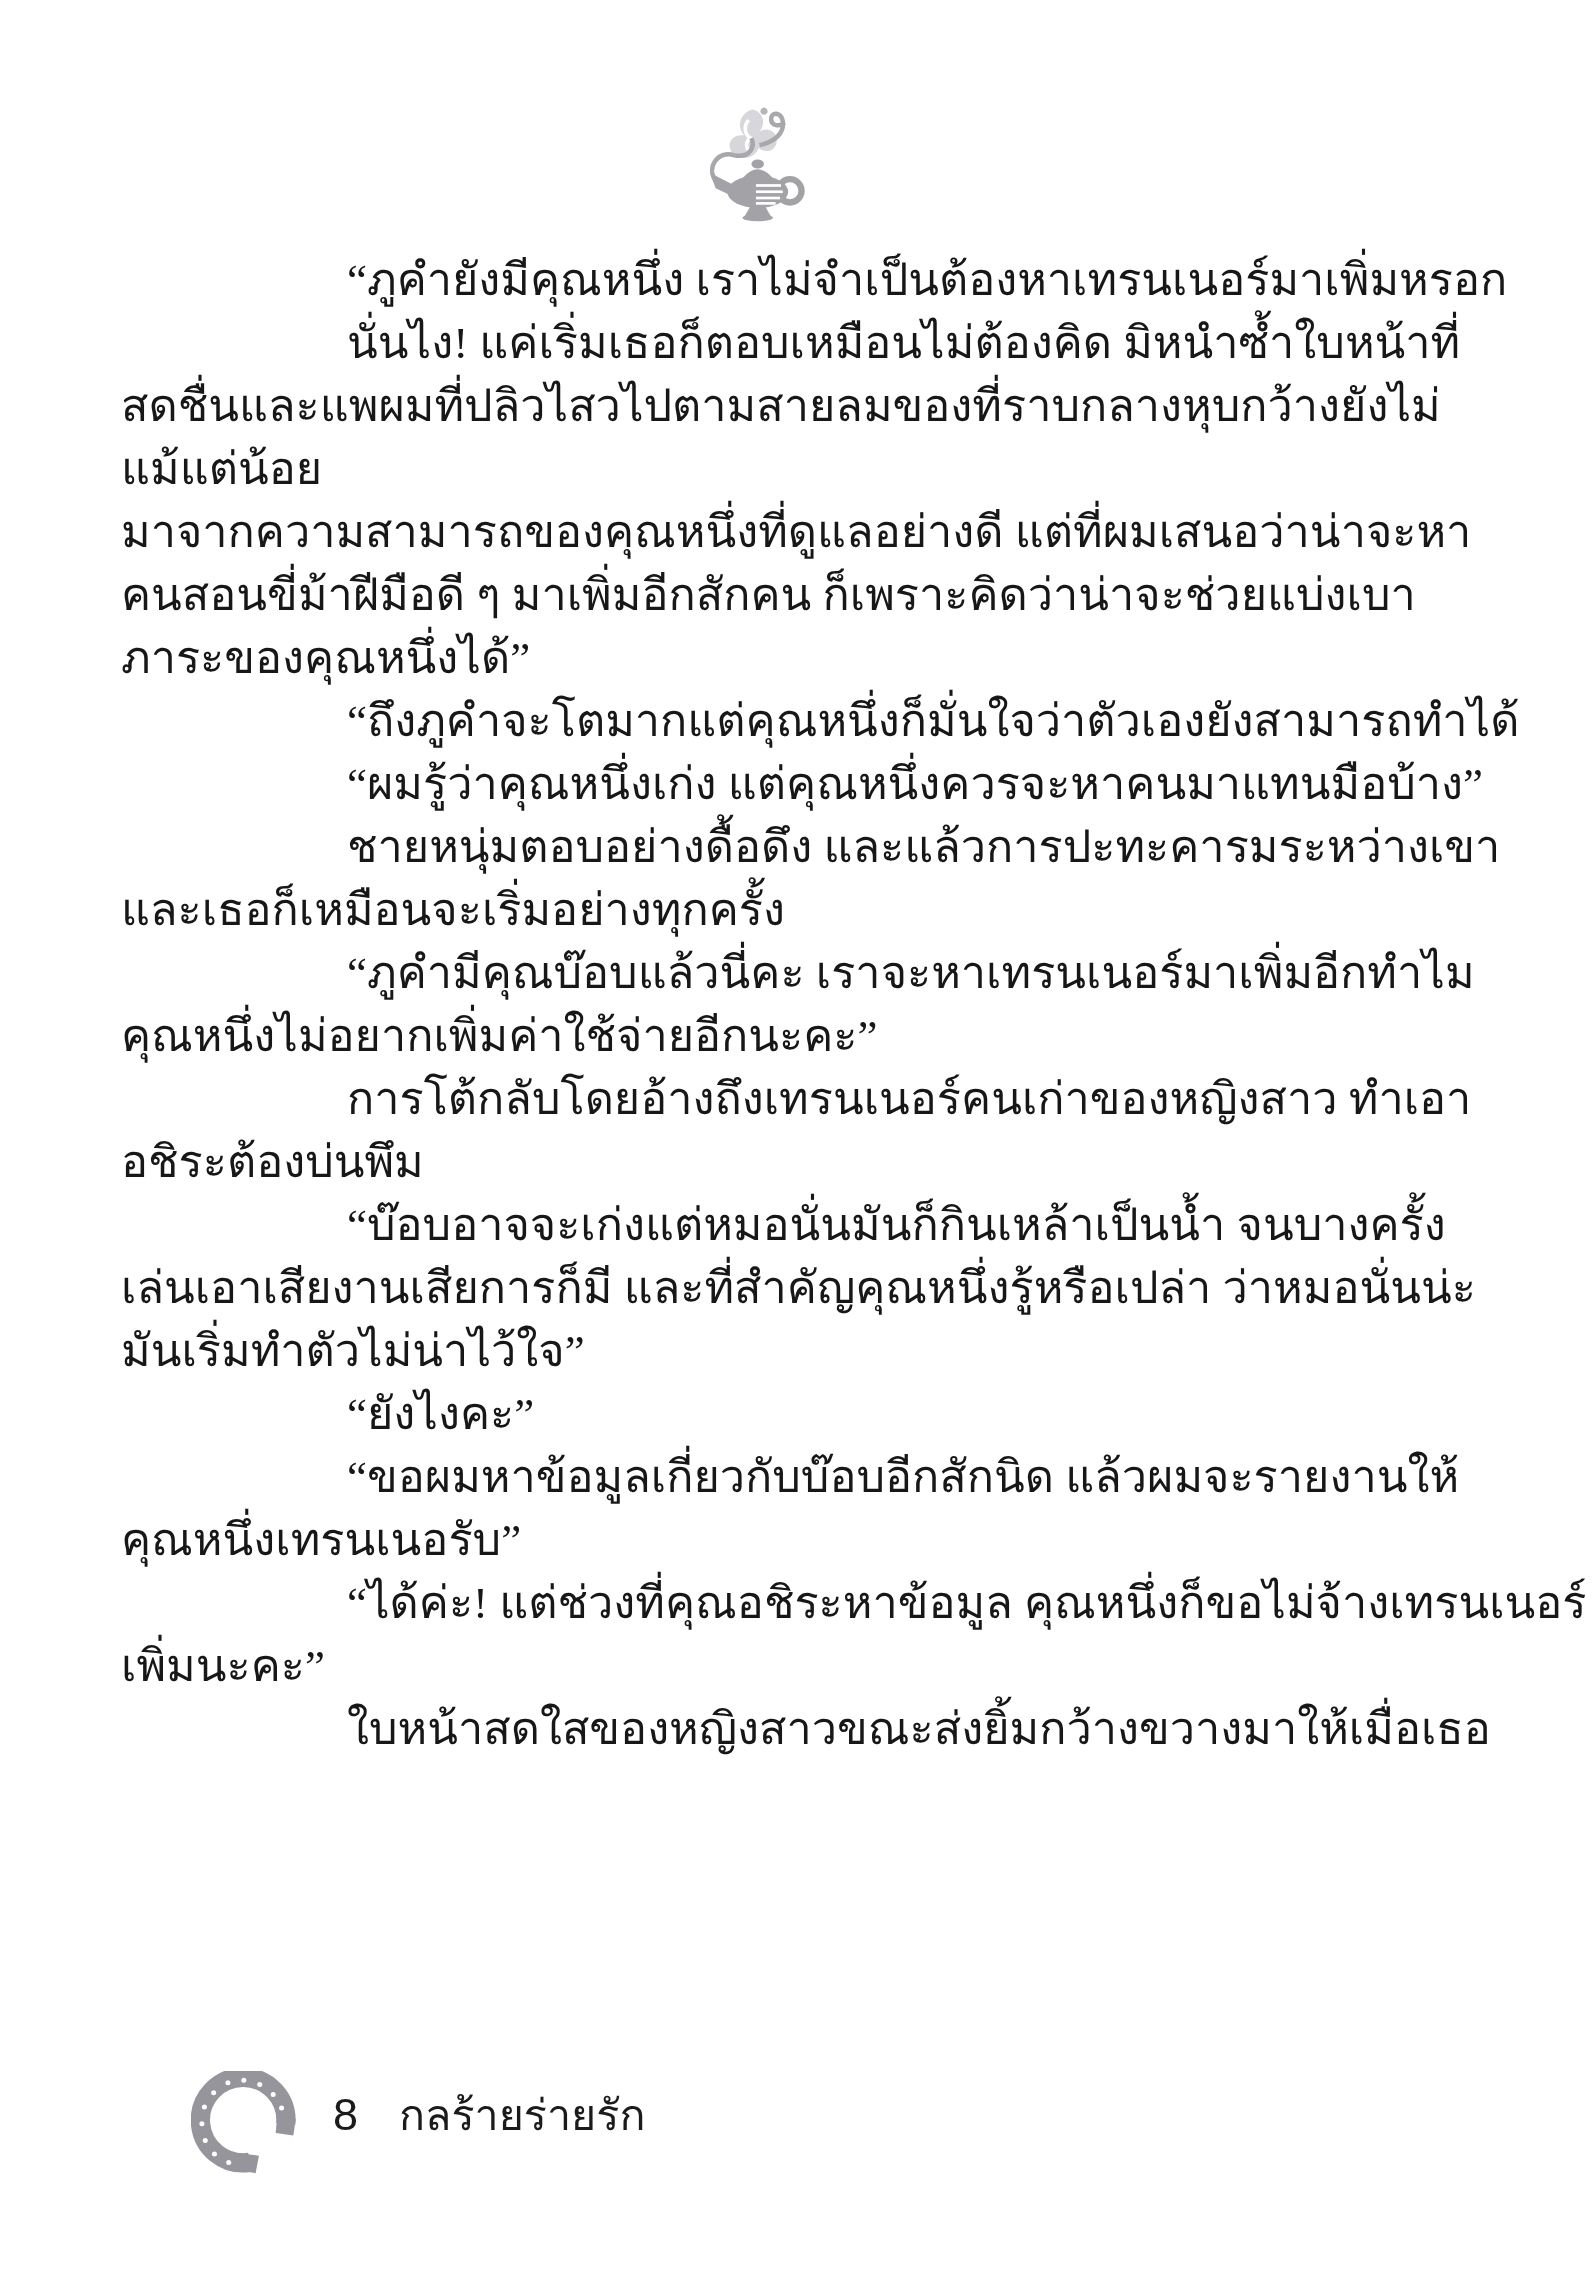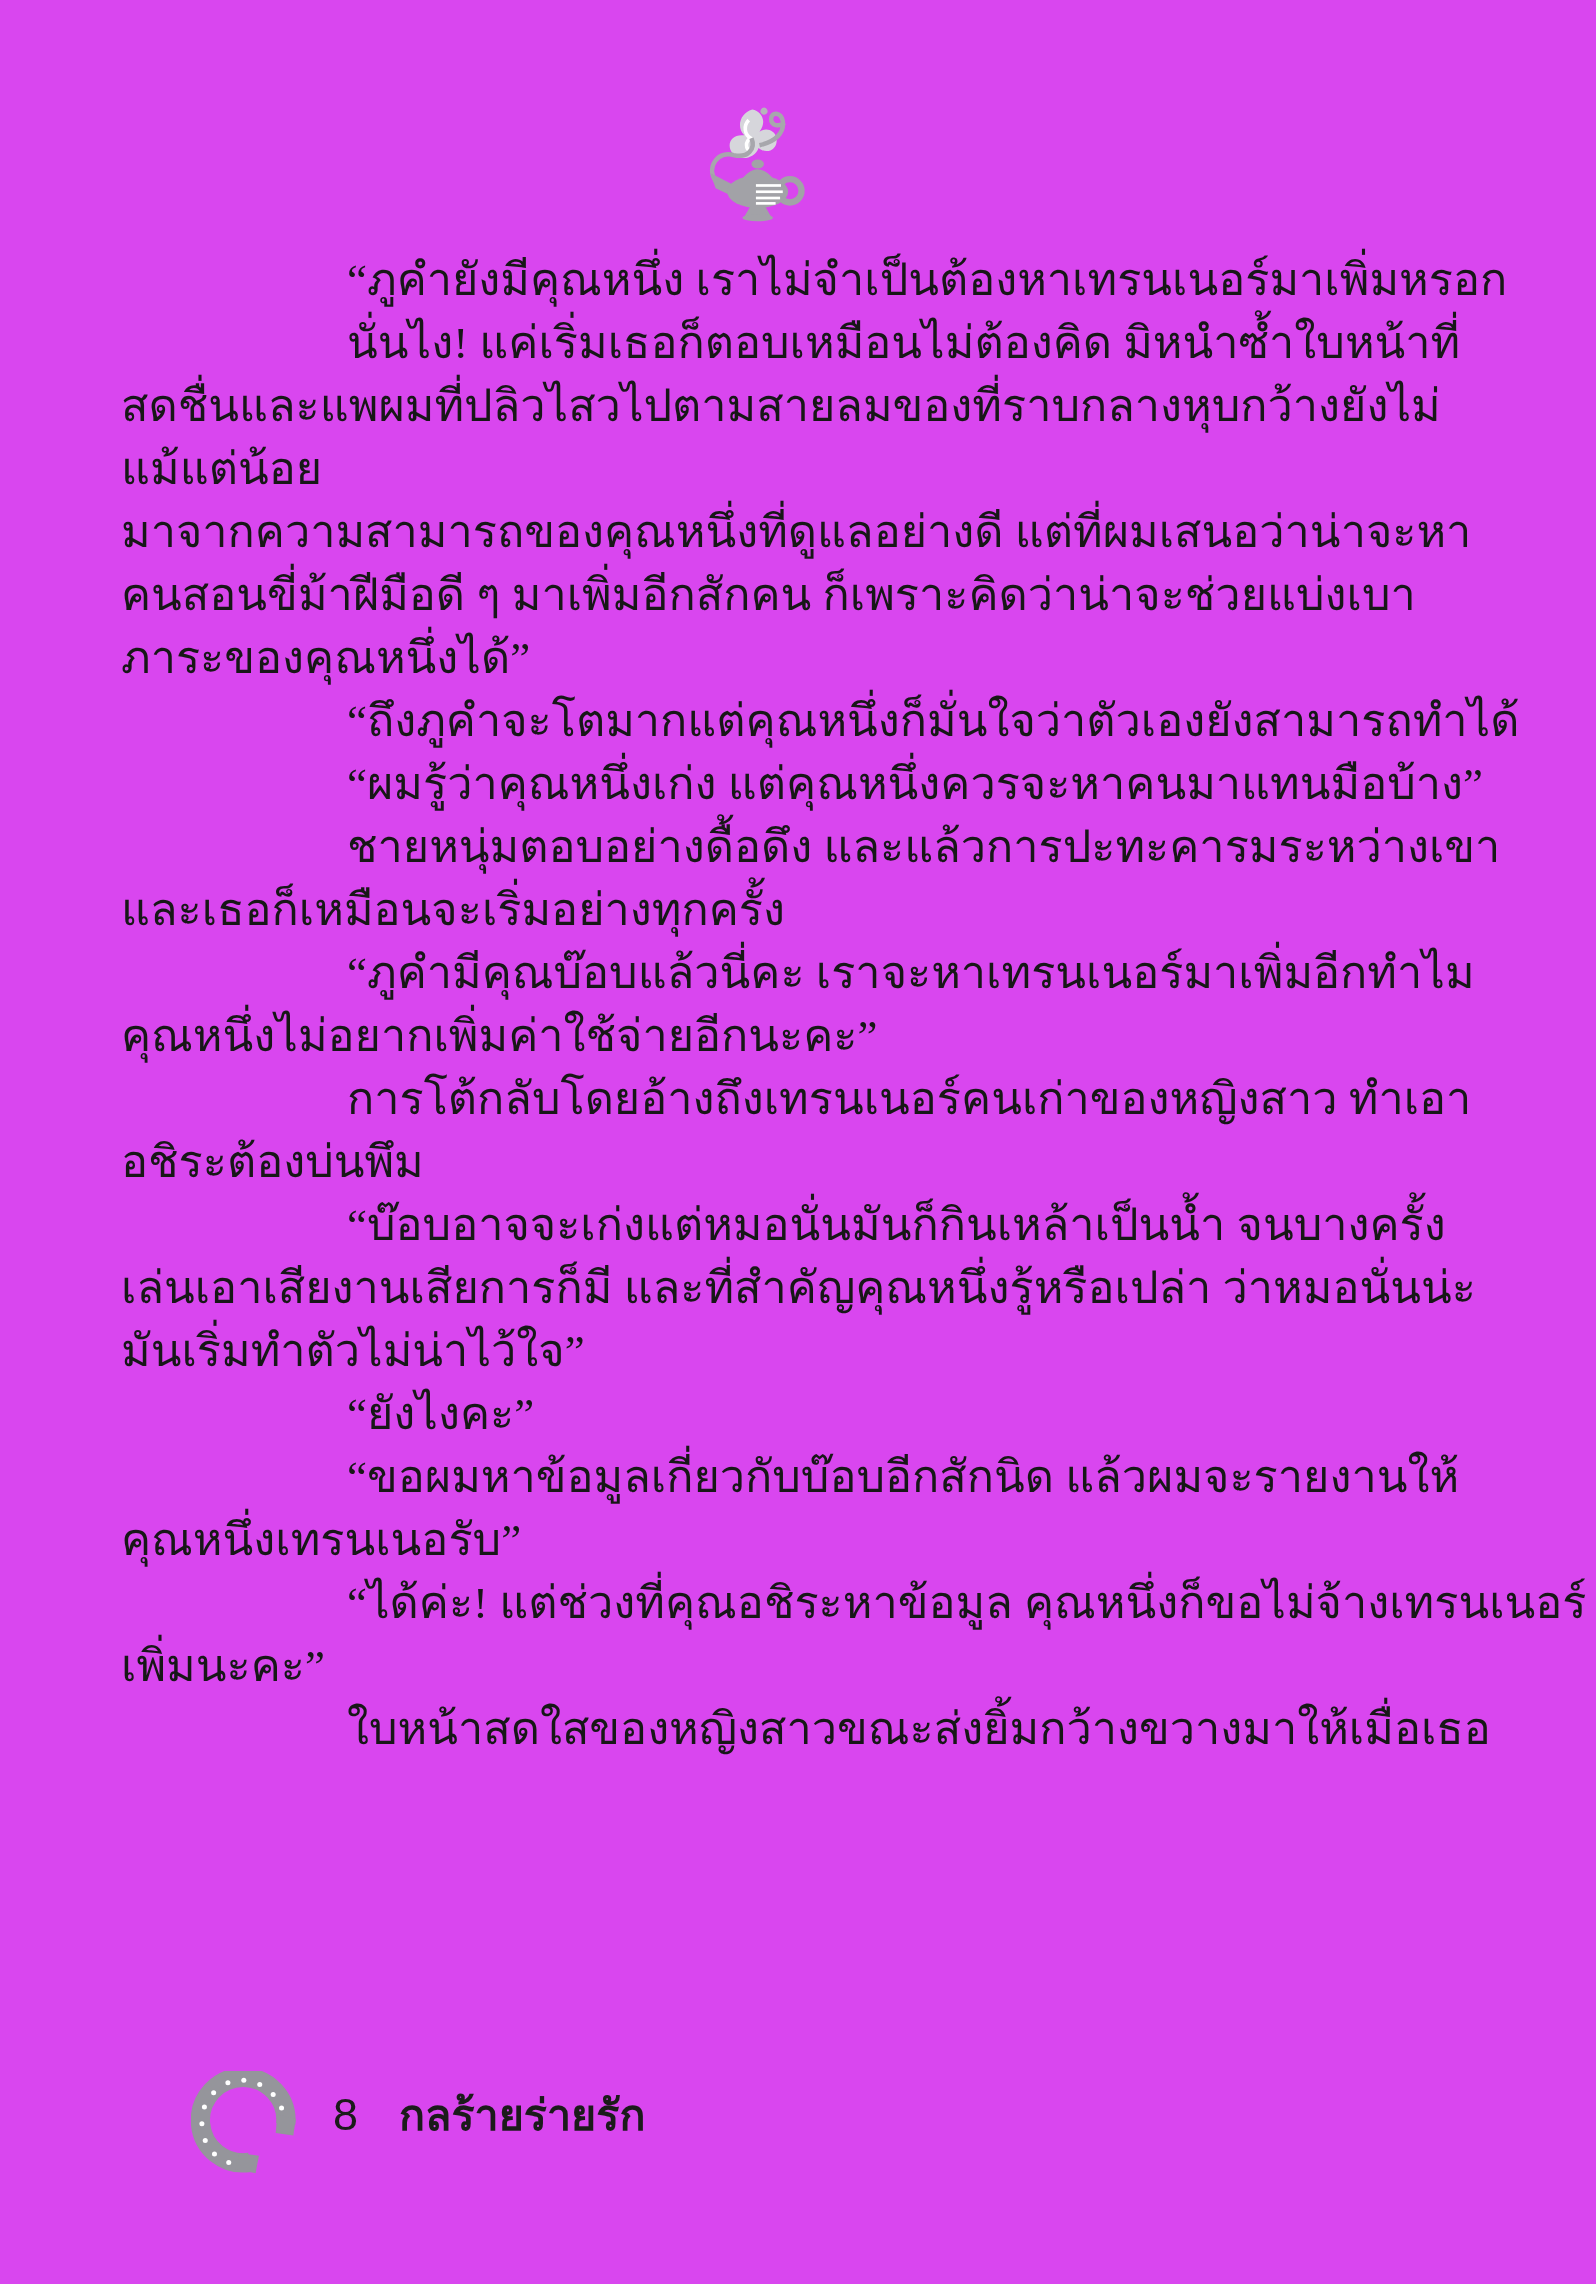--- a/index.html
+++ b/index.html
@@ -4,21 +4,21 @@
 <style>
   html, body {
     margin: 0;
     padding: 0;
     background: #e8e8e8;
   }
   .page {
     position: relative;
     width: 1597px;
     height: 2285px;
-    background: #d946ef;
+    background: #ffffff;
     overflow: hidden;
     font-family: "Liberation Serif", "DejaVu Serif", serif;
     color: #171717;
   }
 
   
   .ornament {
     position: absolute;
     left: 704px;
     top: 104px;
@@ -61,21 +61,21 @@
     top: 2088px;
     display: flex;
     align-items: baseline;
     gap: 41px;
     font-family: "Liberation Sans", "DejaVu Sans", sans-serif;
     font-size: 43px;
     line-height: 54px;
     color: #1b1b1b;
   }
   .footer-line .pagenum { font-size: 45px; }
-  .footer-line .booktitle { font-weight: 700; }
+  .footer-line .booktitle { font-weight: 400; }
 </style>
 </head>
 <body>
 
 <div class="page">
 
   <div class="ornament">
     <svg viewBox="0 0 124 134" xmlns="http://www.w3.org/2000/svg">
 
       <path d="M54,6 C40,10 36,26 45,35 C31,33 24,45 32,55 C40,64 57,61 61,49

